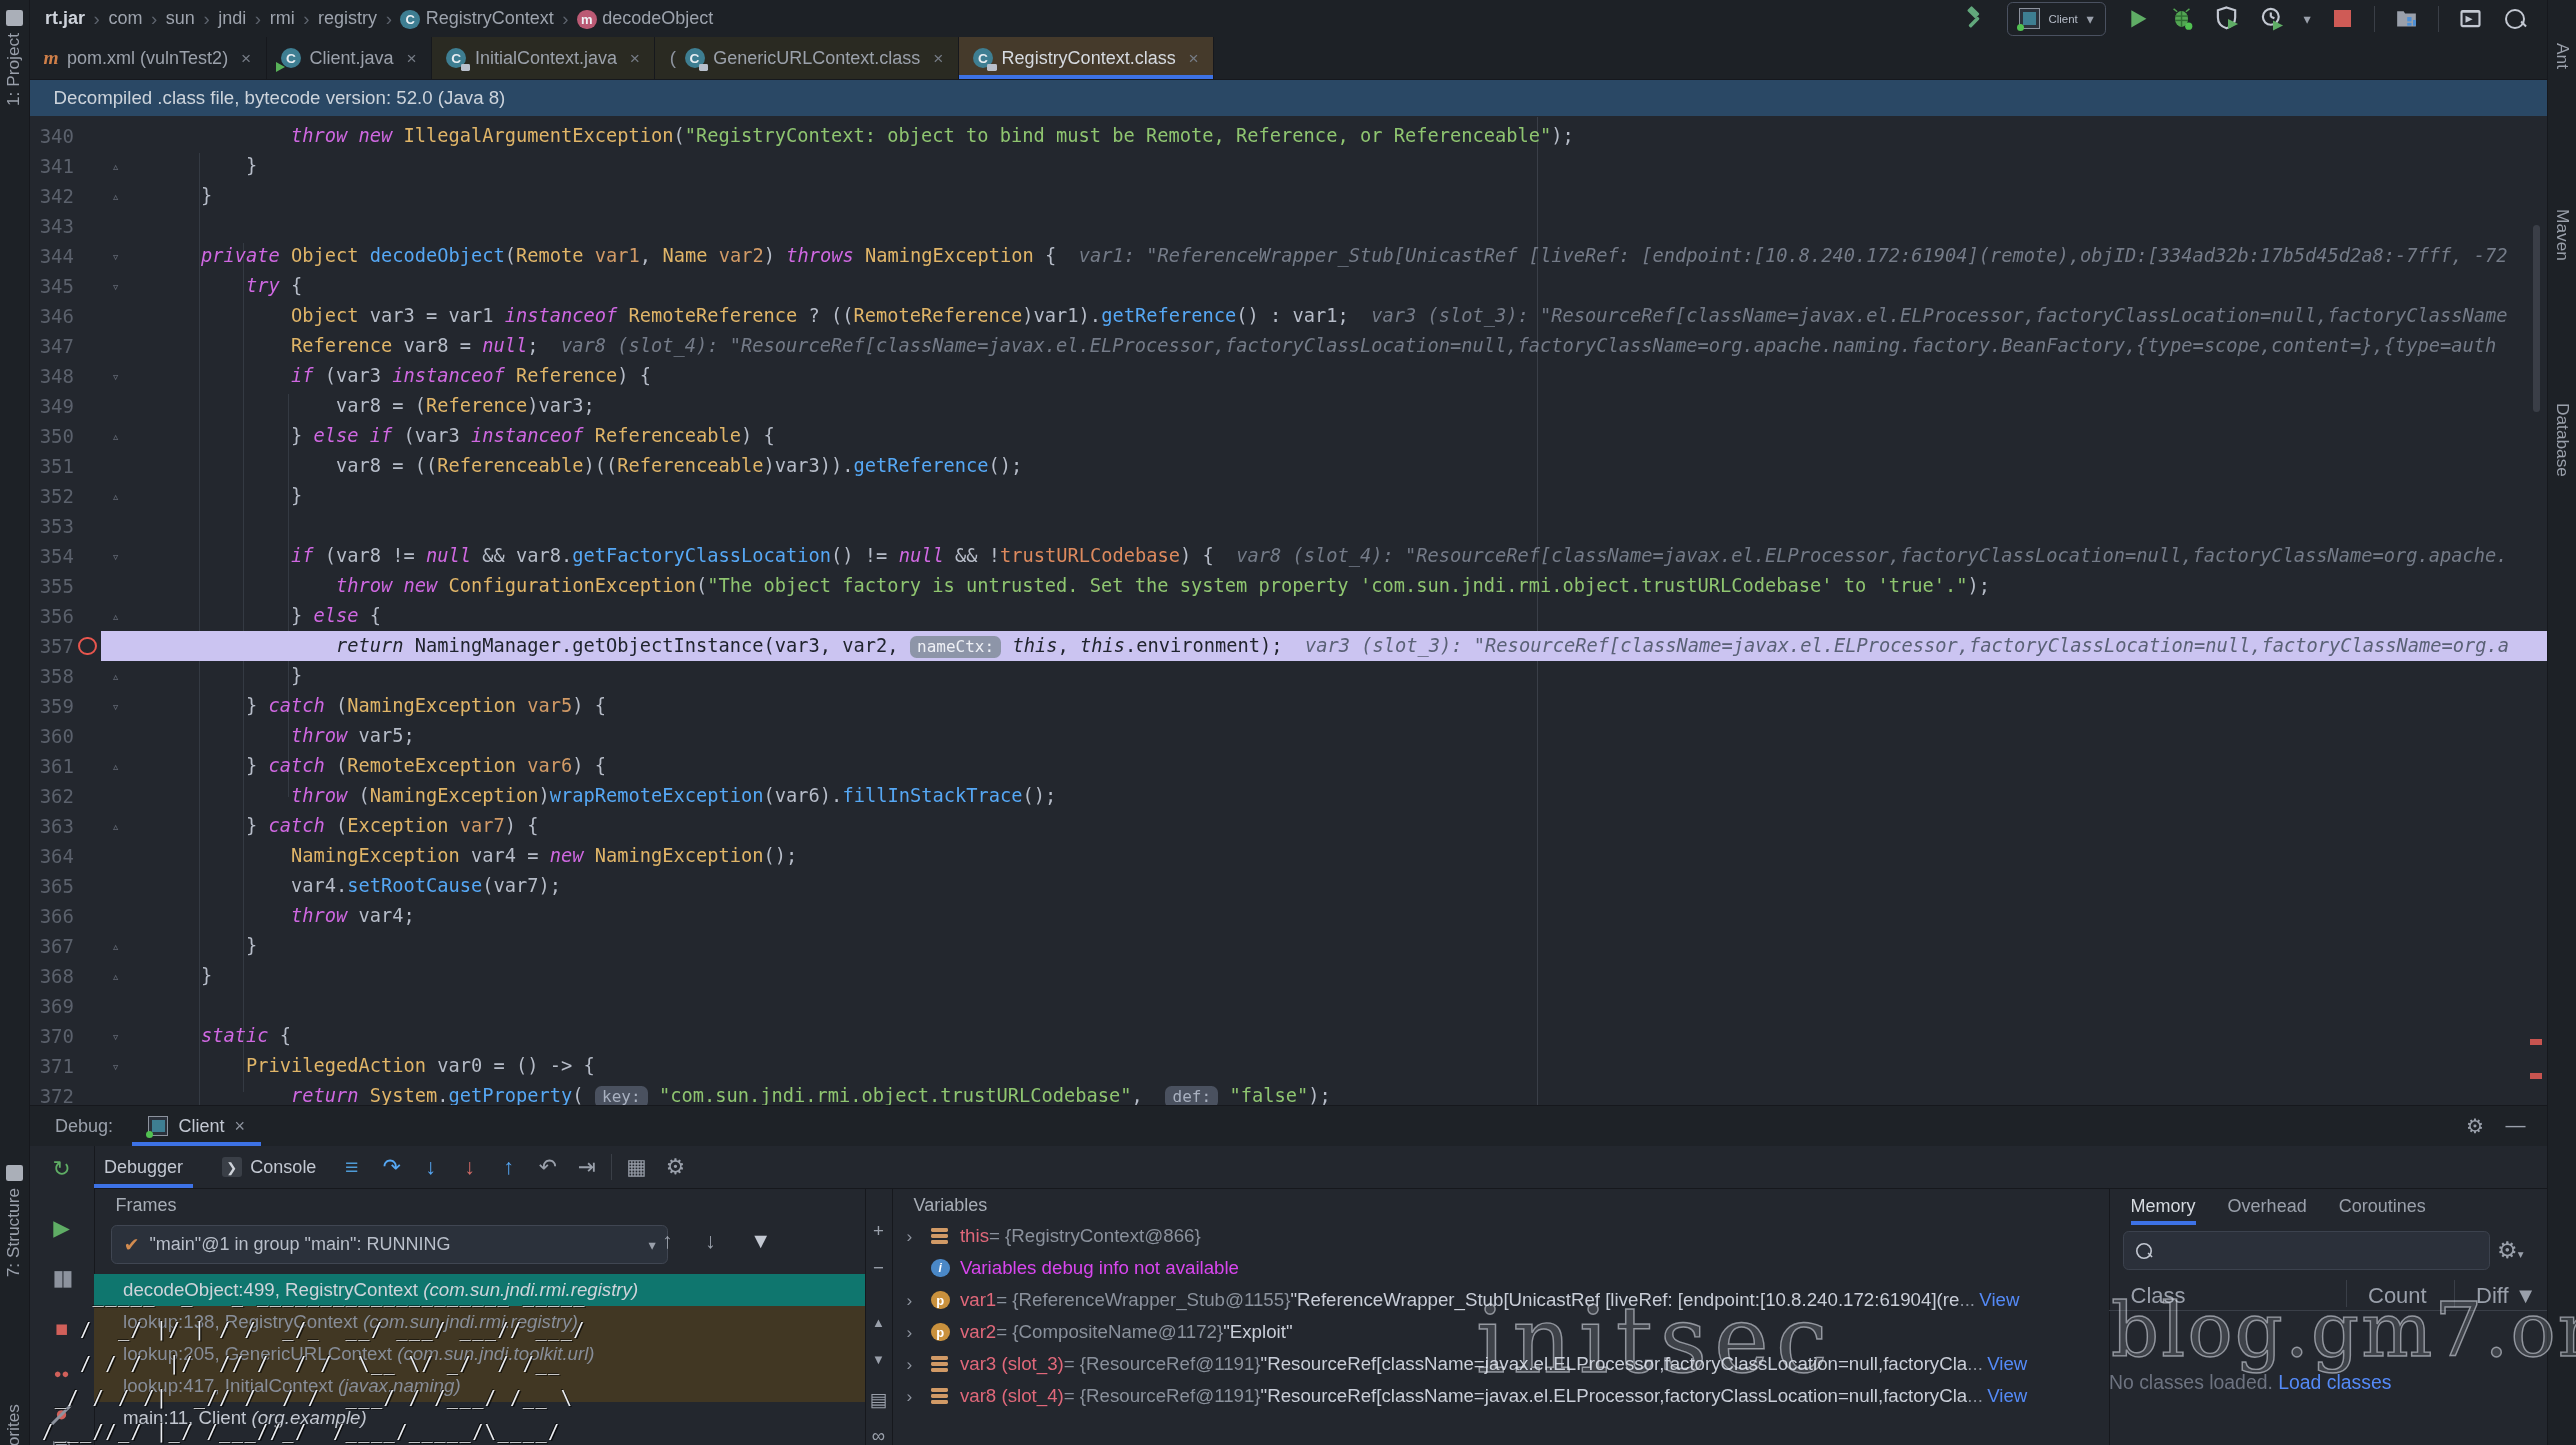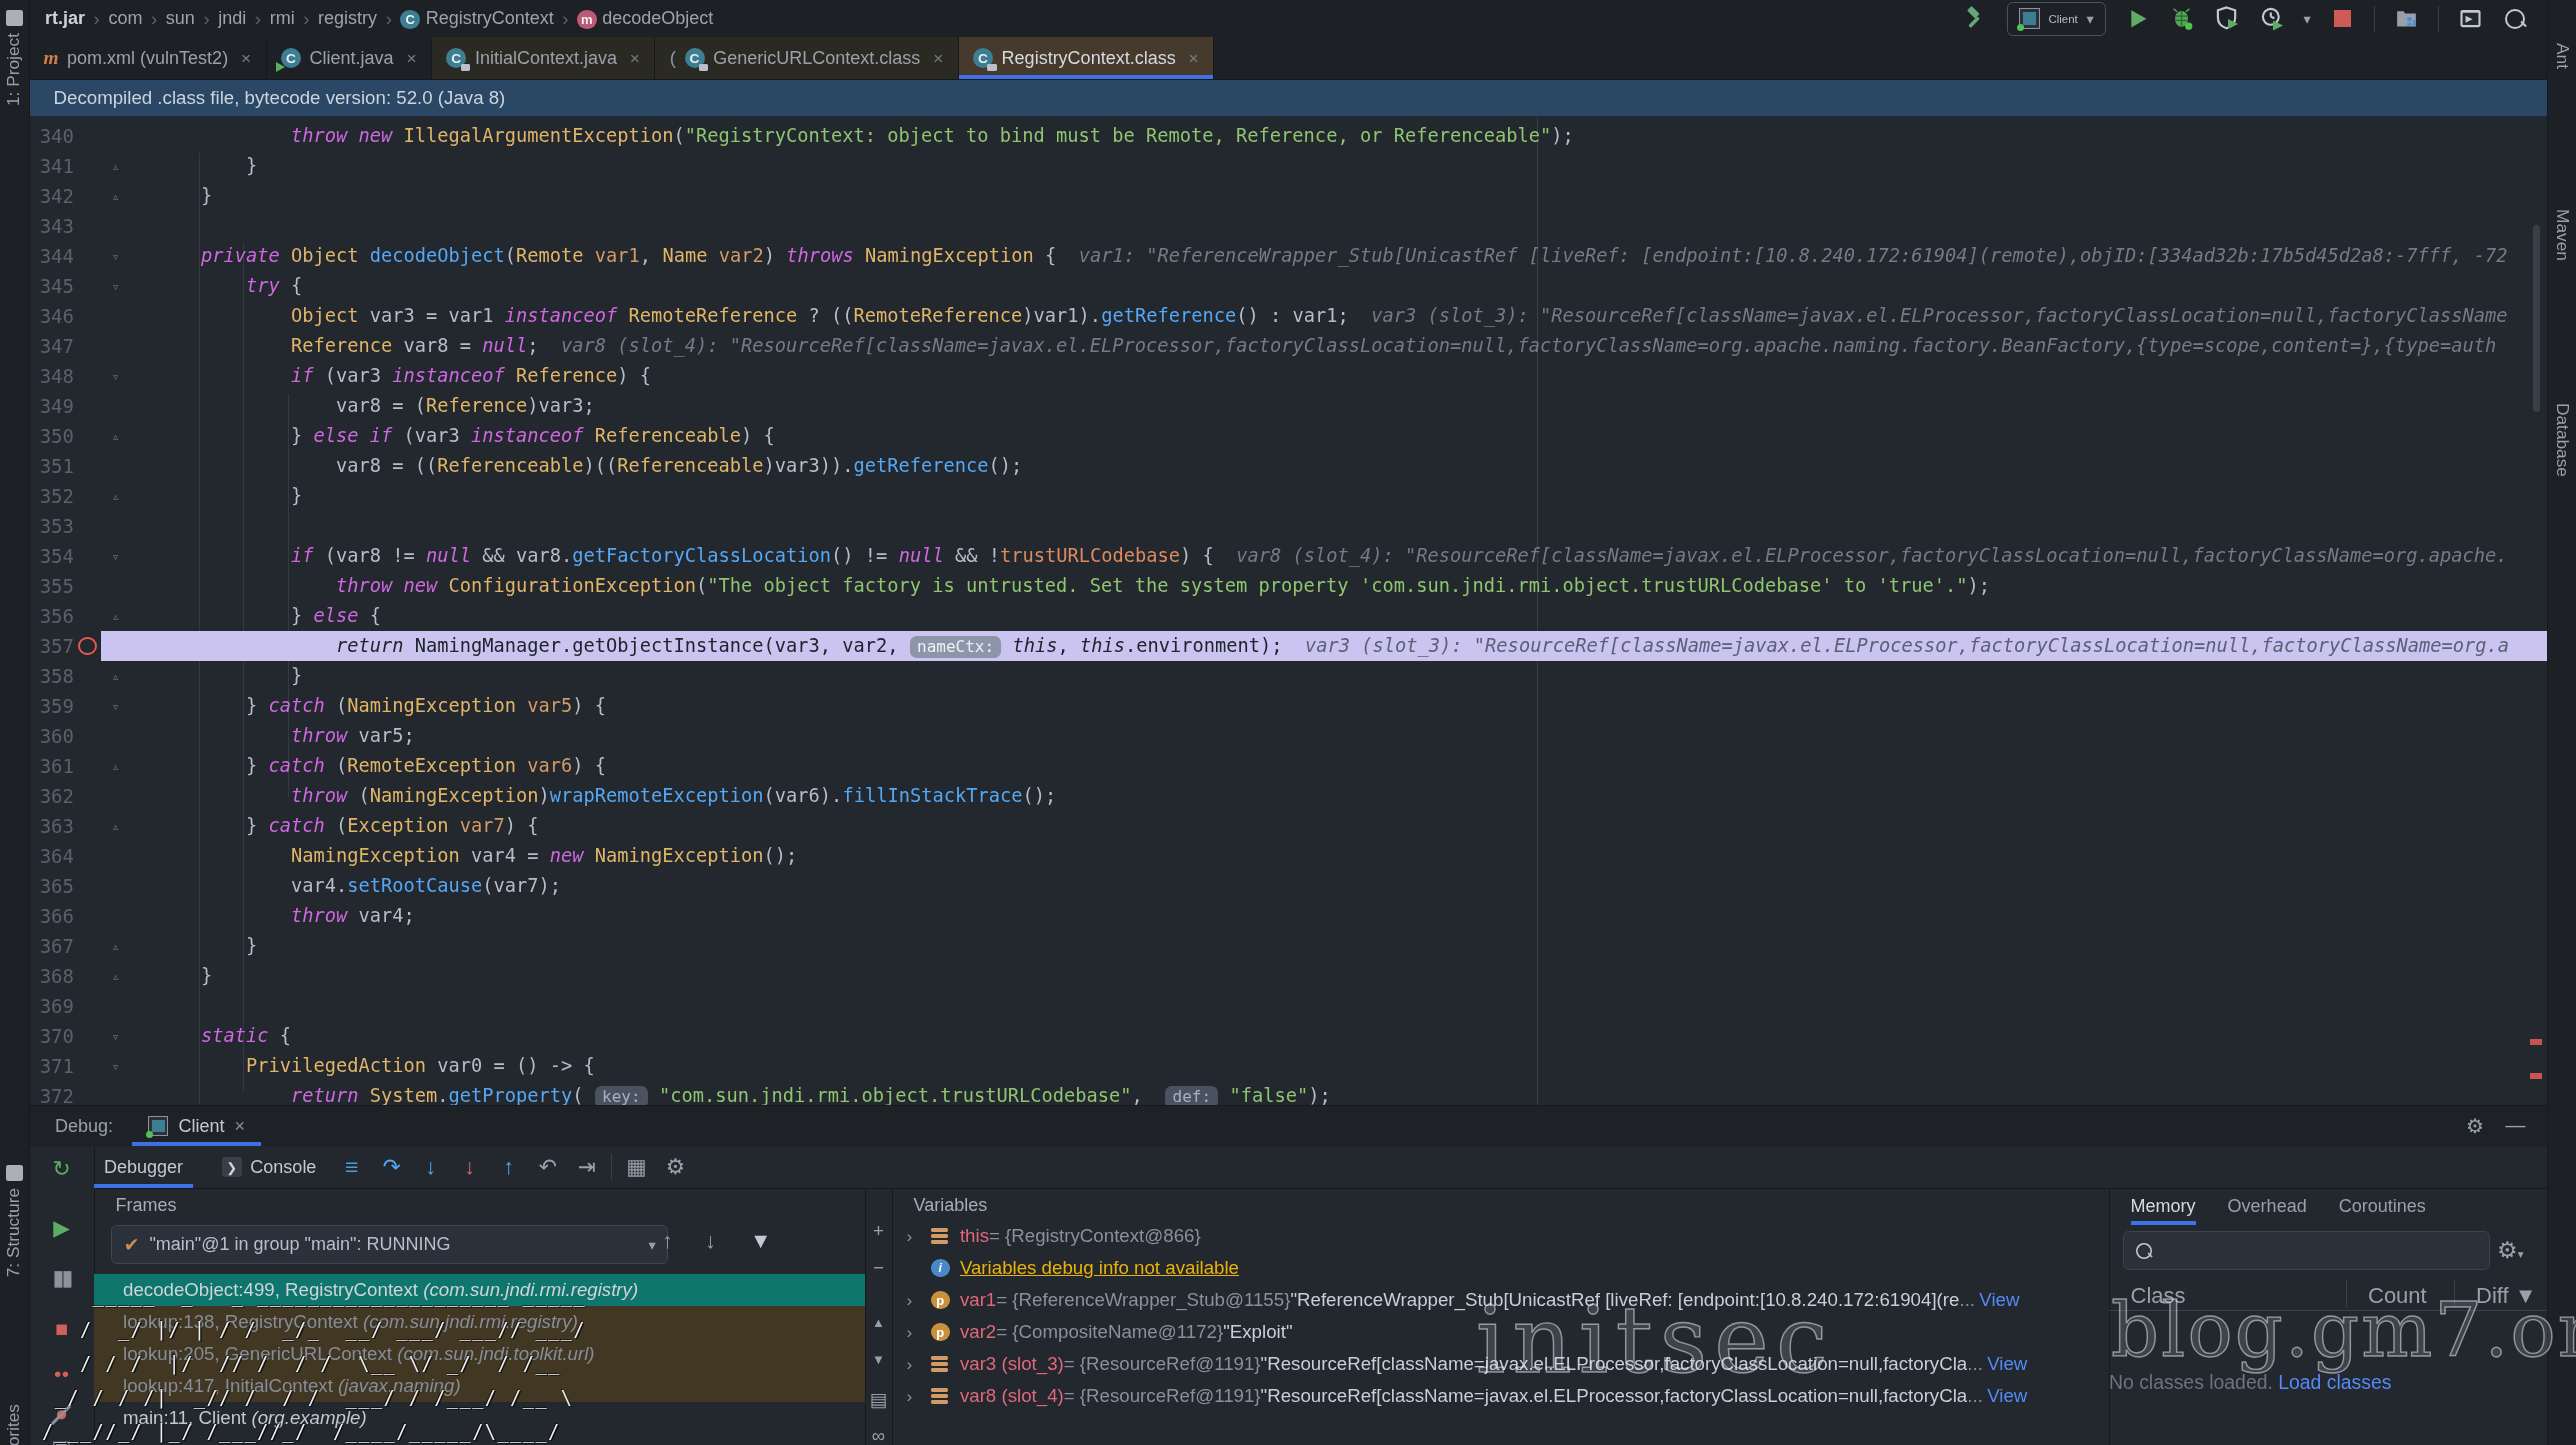--- a/index.html
+++ b/index.html
@@ -134,21 +134,21 @@
   .fico i{display:block;height:3.6px;background:#d19a66;margin:2.2px 0;border-radius:1.4px;}
   .pico{width:18.7px;height:18.7px;border-radius:50%;background:#c9913d;color:#fff;font-size:13px;font-weight:bold;
         display:inline-flex;align-items:center;justify-content:center;}
   .iico{width:18.7px;height:18.7px;border-radius:50%;background:#4a88c7;color:#fff;font-size:12.2px;font-weight:bold;font-style:italic;
         display:inline-flex;align-items:center;justify-content:center;}
   .vname{color:#e0687a;}
   .vaddr{color:#8a919c;}
   .vval{color:#c9ced8;overflow:hidden;text-overflow:clip;flex:0 1 auto;}
   .vtrunc{color:#8a919c;}
   .vview{color:#548af7;margin-left:4.3px;flex:none;}
-  .vinfo{color:#eab308;text-decoration:underline;}
+  .vinfo{color:#d946ef;}
 
   #memory-panel{position:absolute;left:2015px;top:0;width:439px;height:259px;}
   #mem-tabs{position:absolute;left:0;top:0;height:37px;display:flex;gap:32px;padding-left:21.6px;font-size:18px;color:#9aa0ab;}
   .mtab{position:relative;height:37px;display:flex;align-items:center;}
   .mtab.active{color:#d6dae0;}
   .mtab.active::after{content:"";position:absolute;left:0;right:0;bottom:0;height:3.6px;background:#3d72e6;}
   #mem-search{position:absolute;left:14.4px;top:43px;width:345px;height:37px;background:#2b303a;border:0.7px solid #3c424e;
               border-radius:5.8px;display:flex;align-items:center;padding:0 10px;}
   #mem-gear{position:absolute;left:388px;top:49px;color:#9aa0ab;font-size:23px;}
   #mem-cols{position:absolute;left:0;top:89px;width:100%;height:33px;border-bottom:0.7px solid #3a3f48;color:#9aa0ab;font-size:22px;}

